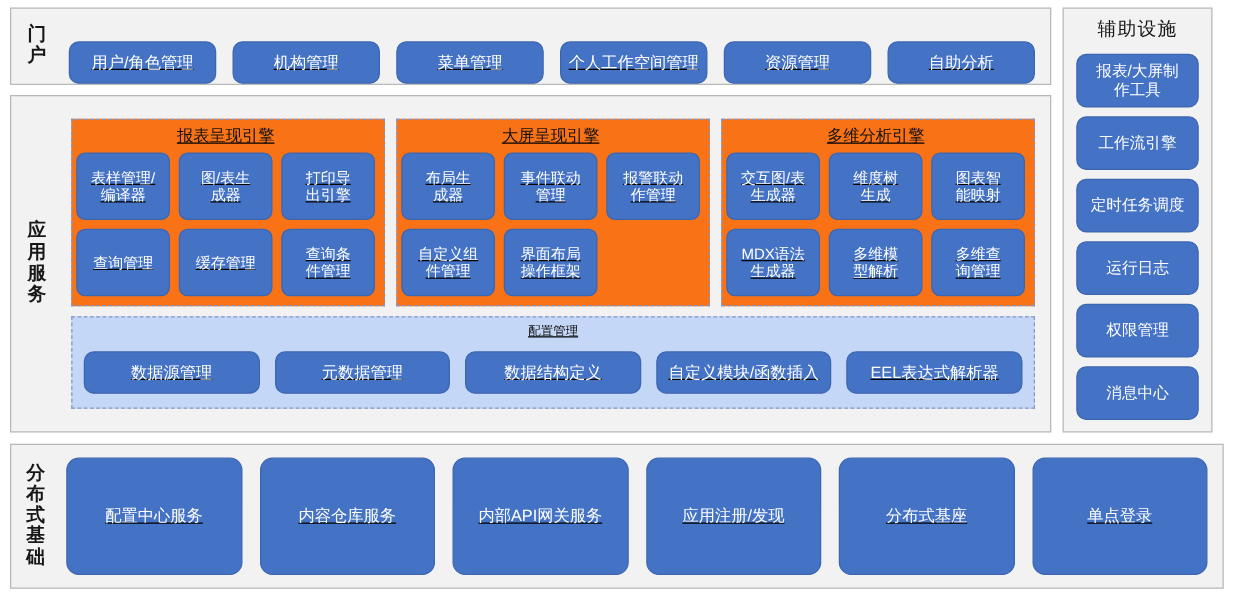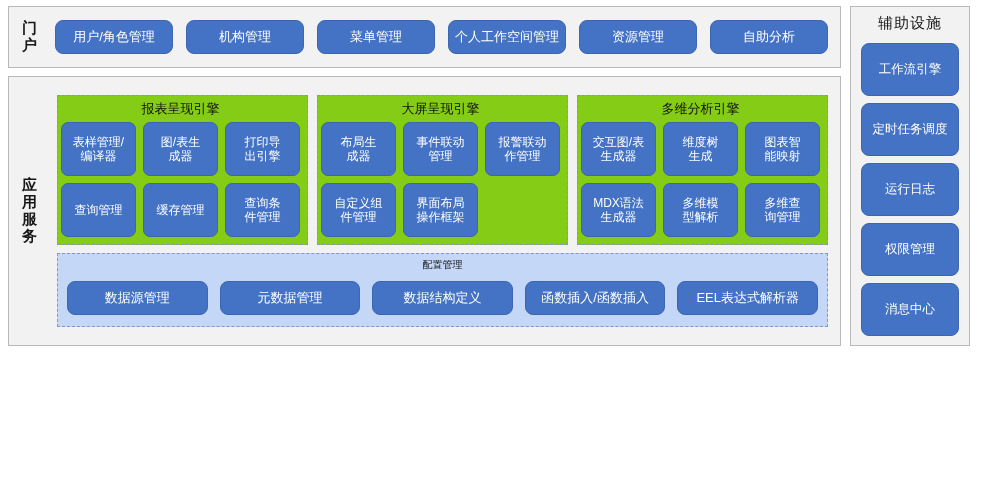--- a/index.html
+++ b/index.html
@@ -57,21 +57,22 @@
     letter-spacing: 1px;
     line-height: 1.12;
     text-align: center;
     padding: 2px 0;
   }
   .section-label span { display: block; width: 16px; word-break: break-all; }
 
   .section-body {
     flex: 1 1 auto;
     display: flex;
-    align-items: center;
+    align-items: flex-end;
+    text-decoration: underline;
   }
 
   
   .btn {
     background: #4472c4;
     border: 1px solid #3c66b0;
     border-radius: 7px;
     color: #ffffff;
     font-size: 12.5px;
     line-height: 1.18;
@@ -112,21 +113,21 @@
     display: flex;
     flex-direction: row;
     gap: 9px;
     width: 100%;
     height: 150px;
   }
 
   .engine-panel {
     flex: 1 1 0;
     border: 1px dashed #8496c4;
-    background: #84cc16;
+    background: #f97316;
     display: flex;
     flex-direction: column;
     align-items: center;
     padding: 5px 7px 7px 3px;
   }
 
   .engine-title {
     font-size: 13px;
     color: #111111;
     font-weight: normal;
@@ -295,36 +296,51 @@
 询管理</div>
                 </div>
               </div>
             </div>
           <div class="config-panel">
             <div class="config-title">配置管理</div>
             <div class="config-row" id="config-row">
                 <div class="btn">数据源管理</div>
                 <div class="btn">元数据管理</div>
                 <div class="btn">数据结构定义</div>
-                <div class="btn">函数插入/函数插入</div>
+                <div class="btn">自定义模块/函数插入</div>
                 <div class="btn">EEL表达式解析器</div>
               </div>
           </div>
         </div>
       </div>
 
     </div>
 
     <div id="aux-section">
       <div id="aux-title">辅助设施</div>
       <div id="aux-list" style="width:100%;flex:1 1 auto;display:flex;flex-direction:column;gap:7px;">
+          <div class="btn">报表/大屏制
+作工具</div>
           <div class="btn">工作流引擎</div>
           <div class="btn">定时任务调度</div>
           <div class="btn">运行日志</div>
           <div class="btn">权限管理</div>
           <div class="btn">消息中心</div>
         </div>
     </div>
 
   </div>
 
+  <div class="section" id="base-section">
+    <div class="section-label">
+      <span>分布式基础</span>
+    </div>
+    <div class="section-body" id="base-body">
+        <div class="btn">配置中心服务</div>
+        <div class="btn">内容仓库服务</div>
+        <div class="btn">内部API网关服务</div>
+        <div class="btn">应用注册/发现</div>
+        <div class="btn">分布式基座</div>
+        <div class="btn">单点登录</div>
+      </div>
+  </div>
 
 </div>
 
 </body></html>

